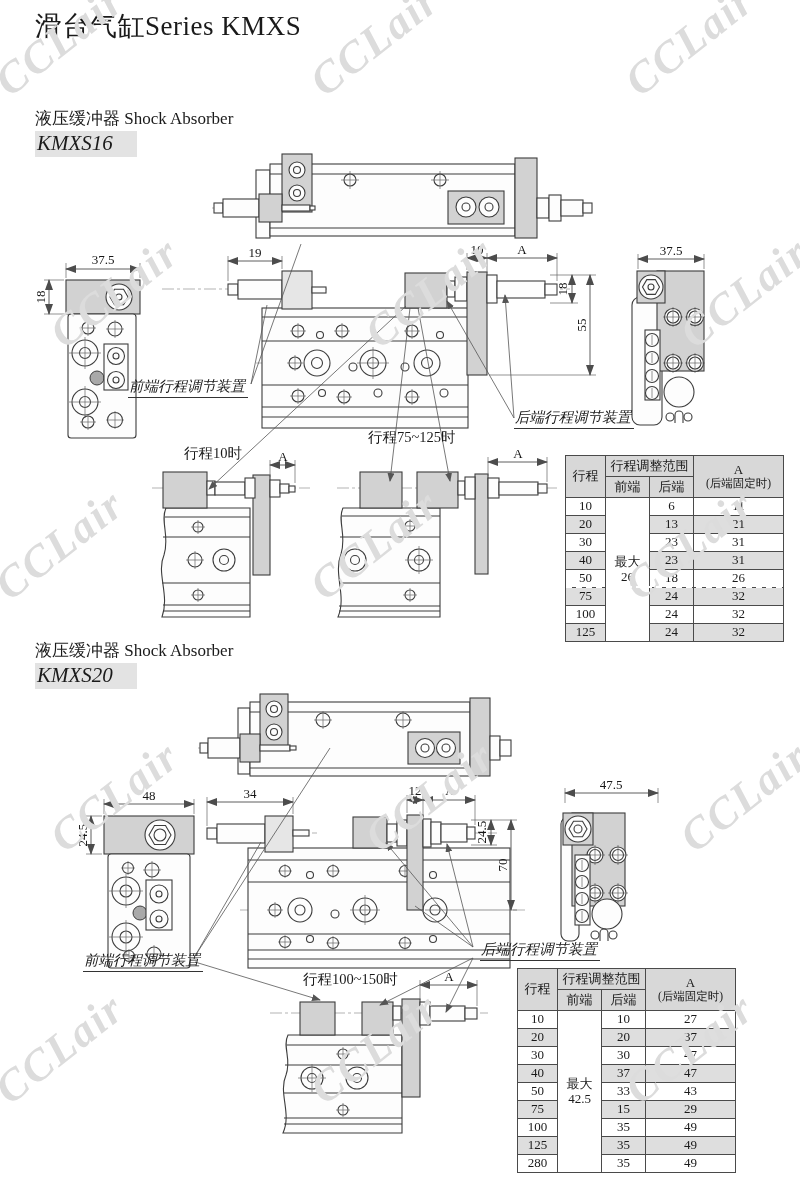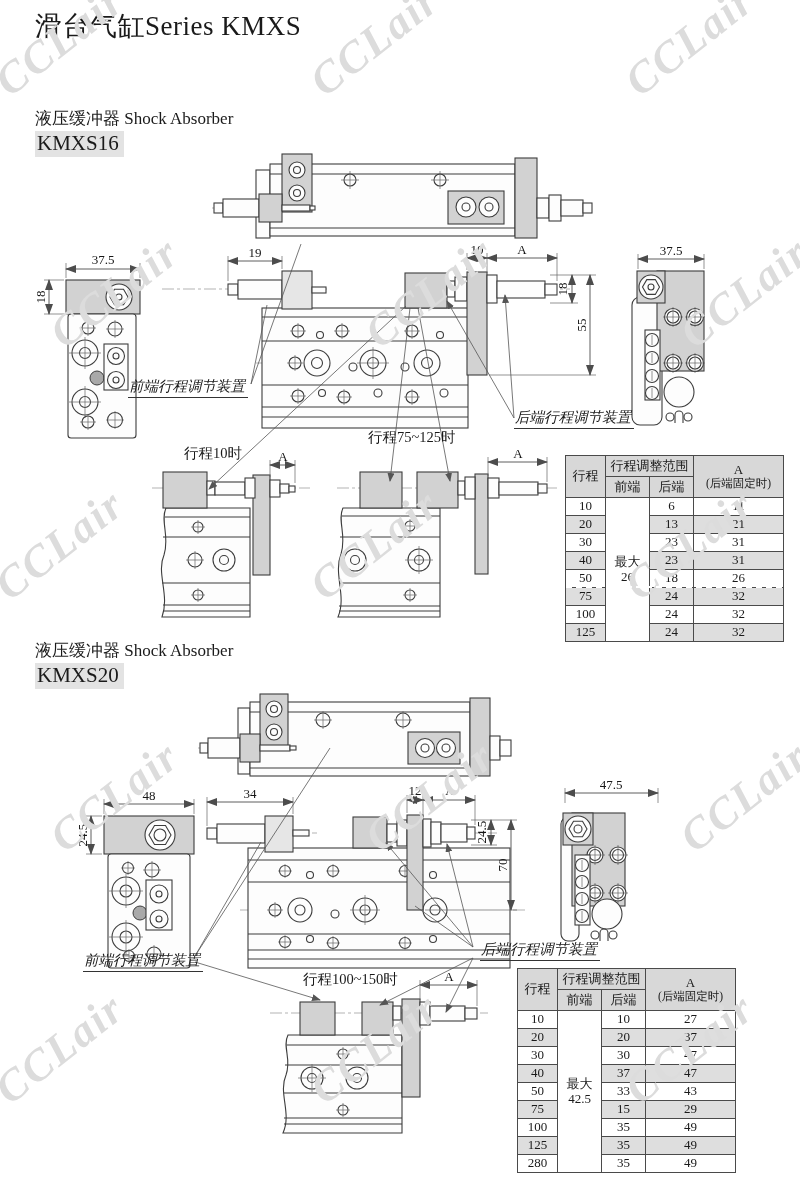--- a/index.html
+++ b/index.html
@@ -2,21 +2,21 @@
 <html><head>
 <meta charset="utf-8">
 <style>
   html,body{margin:0;padding:0;background:#f2f2f2;}
   .page{position:relative;width:800px;height:1179px;margin:0 auto;background:#ffffff;
         font-family:"Liberation Serif","DejaVu Serif",serif;color:#1a1a1a;overflow:hidden;}
   .abs{position:absolute;}
   .title1{font-size:27px;letter-spacing:.5px;}
   .title2{font-size:27px;letter-spacing:.5px;}
   .sec-head{font-size:17px;}
-  .model{font-size:21px;background:#e3e3e3;padding:0 5px 1px 2px;display:inline-block;}
+  .model{font-size:21px;background:#e3e3e3;padding:0 24px 1px 2px;display:inline-block;font-style:italic;}
   .caption{font-size:14.5px;z-index:5;}
   .adj-label{font-size:14.5px;border-bottom:1px solid #333;padding:0 3px 1px 1px;z-index:5;background:transparent;font-style:italic;}
   svg.draw{position:absolute;z-index:2;overflow:visible;}
   
   .fw{fill:#fdfdfd;stroke:#3d3d3d;stroke-width:1.1;}
   .fg{fill:#d2d2d2;stroke:#3d3d3d;stroke-width:1.1;}
   .fl{fill:#e6e6e6;stroke:#3d3d3d;stroke-width:1.1;}
   .ln{fill:none;stroke:#3d3d3d;stroke-width:1.1;}
   .thin{fill:none;stroke:#666;stroke-width:.7;}
   .cl{fill:none;stroke:#949494;stroke-width:.7;stroke-dasharray:12 3 3 3;}

